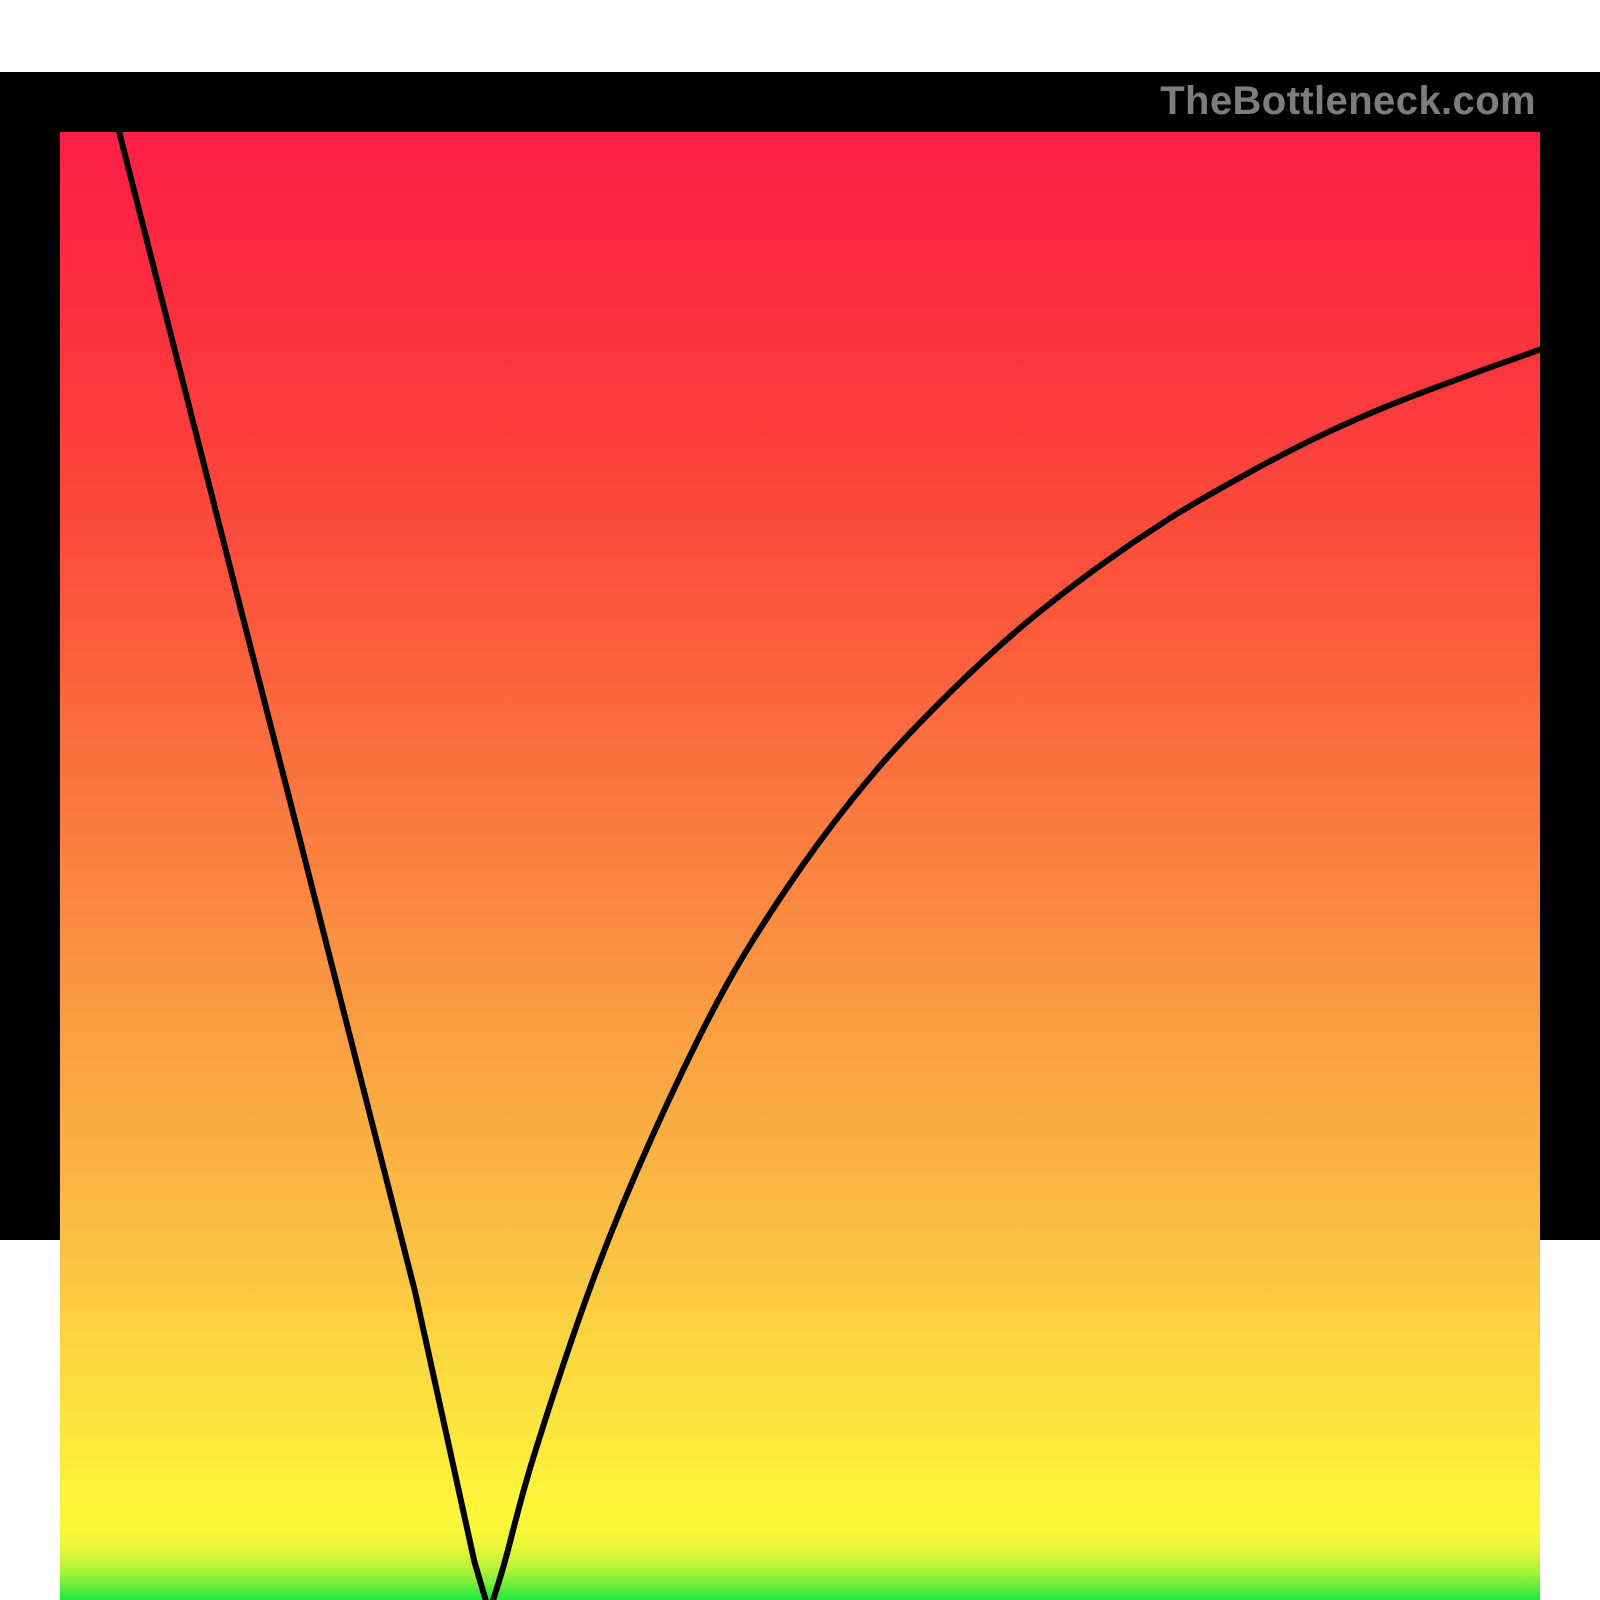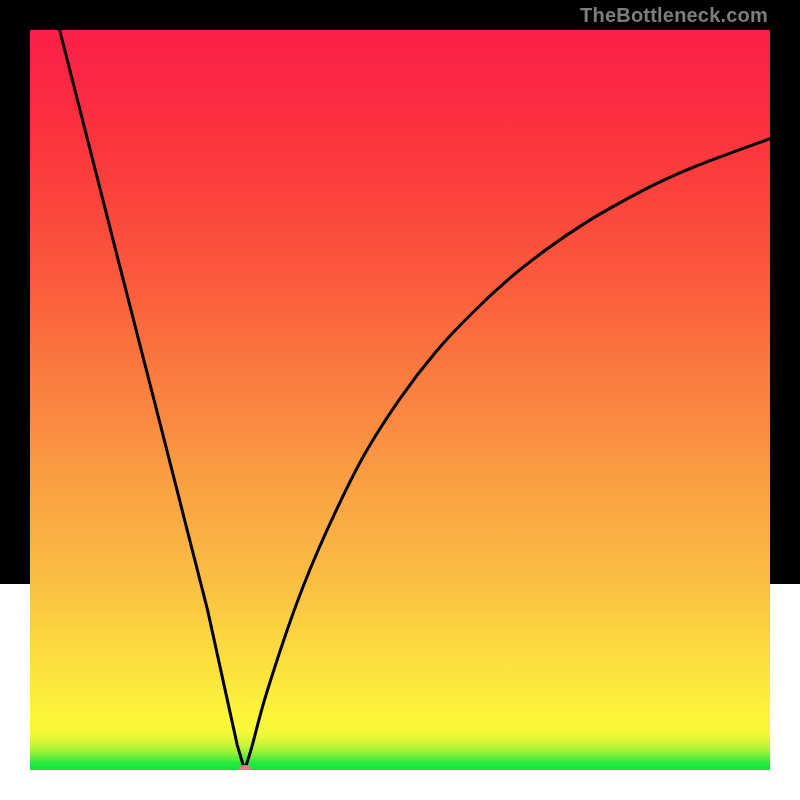--- a/index.html
+++ b/index.html
@@ -8,20 +8,21 @@
     width: 800px;
     height: 800px;
     overflow: hidden;
     background: #fff;
   }
   .frame {
     position: relative;
     width: 800px;
     height: 584px;
     background: #000;
+    margin-top: 36px;
   }
   .plot-area {
     position: absolute;
     left: 30px;
     top: 30px;
     width: 740px;
     height: 740px;
     overflow: hidden;
   }
   .gradient {

